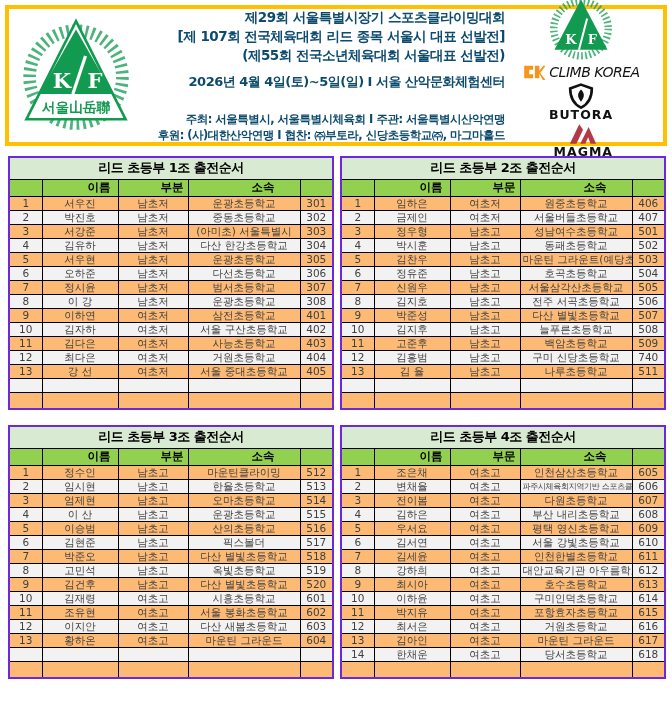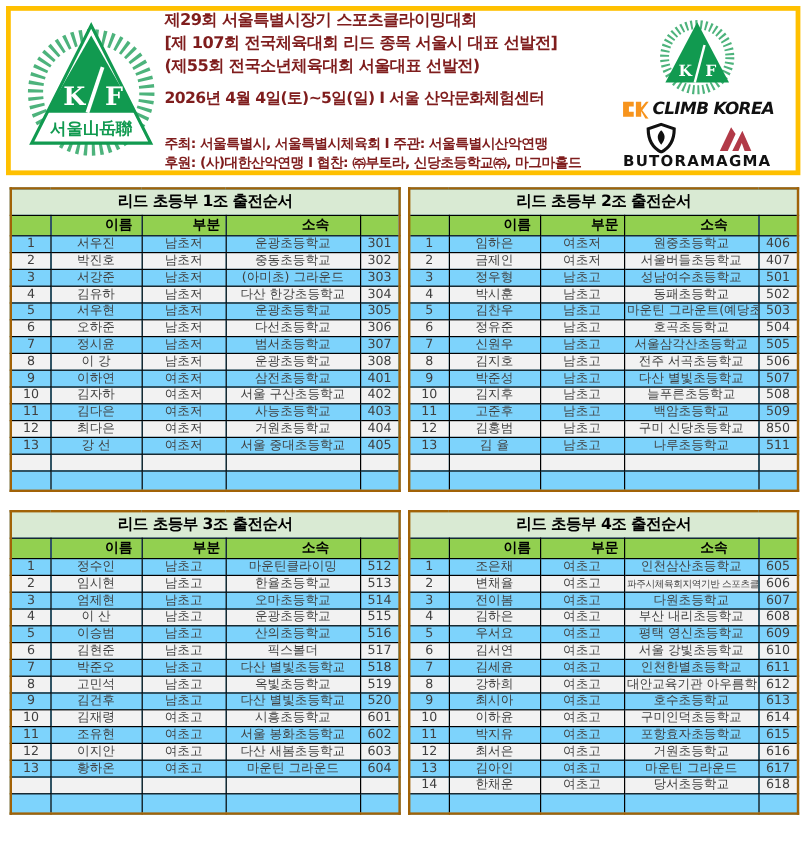--- a/index.html
+++ b/index.html
@@ -9,37 +9,37 @@
     font-family:"DejaVu Sans","Liberation Sans",sans-serif;
     position:relative; overflow:hidden;
   }
   
   .header-box {
     position:absolute; left:5px; top:5px; width:662px; height:141px;
     border:4px solid #FFC000; background:#fff;
     display:flex; align-items:center; padding:2px 6px;
   }
   .logo-left { width:122px; flex:0 0 122px; display:flex; justify-content:center; }
-  .center-text { flex:1 1 auto; text-align:left; color:#7f1d1d; }
+  .center-text { flex:1 1 auto; text-align:right; color:#0c4a6e; }
   .title-line { font-weight:bold; font-size:13.5px; line-height:19px; letter-spacing:-0.5px; }
   .date-line  { font-weight:bold; font-size:13px; margin-top:8px; letter-spacing:-0.5px; }
   .org-line   { font-weight:bold; font-size:11.5px; line-height:16px; letter-spacing:-0.5px; }
   .org-block  { margin-top:20px; }
   .logo-right { width:152px; flex:0 0 152px; display:flex; flex-direction:column; align-items:center; }
   .ck-row { display:flex; align-items:center; gap:3px; margin-top:1px; }
-  .ck-text { font-weight:bold; font-style:italic; font-size:14px; color:#111; letter-spacing:-0.5px; }
-  .brand-row { display:flex; align-items:flex-end; gap:0; margin-top:3px; }
+  .ck-text { font-weight:normal; font-style:italic; font-size:14px; color:#111; letter-spacing:-0.5px; }
+  .brand-row { display:flex; align-items:flex-end; gap:0; margin-top:3px;flex-direction:column; }
   .brand { display:flex; flex-direction:column; align-items:center; }
   .brand-name { font-weight:bold; font-size:12.5px; color:#111; letter-spacing:1px; line-height:12px; }
   
   .tables-grid {
     position:absolute; left:8px; top:156px;
     display:grid; grid-template-columns:324px 324px; column-gap:8px; row-gap:15px;
   }
-  table.roster { width:324px; border-collapse:collapse; border:2px solid #a16207; table-layout:fixed; background:#7dd3fc; }
+  table.roster { width:324px; border-collapse:collapse; border:2px solid #6d28d9; table-layout:fixed; background:#fdba74; }
   table.roster th, table.roster td { border:1px solid #000; text-align:center; padding:0 2px; overflow:hidden; white-space:nowrap; }
   .t-title { background:#D9EAD3; height:22px; font-size:13px; font-weight:bold; color:#000; letter-spacing:-0.5px; }
   tr.cols th { background:#92D050; height:17px; font-size:11.5px; font-weight:bold; color:#000;padding-left:40px; }
   table.roster td { height:13px; font-size:10.5px; color:#3F3F3F; line-height:13px; }
   table.roster tbody tr:nth-child(even) td { background:#F2F2F2; }
   table.roster td.tiny { font-size:8px; letter-spacing:-0.3px; }
   table.roster tr.tall td { height:17px; }
   .c-no  { width:33px; }
   .c-name{ width:76px; }
   .c-div { width:70px; }
@@ -142,21 +142,21 @@
           <td>2</td>
           <td>박진호</td>
           <td>남초저</td>
           <td>중동초등학교</td>
           <td>302</td>
         </tr>
         <tr>
           <td>3</td>
           <td>서강준</td>
           <td>남초저</td>
-          <td>(아미초) 그라운드</td>
+          <td>(아미초) 서울특별시</td>
           <td>303</td>
         </tr>
         <tr>
           <td>4</td>
           <td>김유하</td>
           <td>남초저</td>
           <td>다산 한강초등학교</td>
           <td>304</td>
         </tr>
         <tr>
@@ -335,21 +335,21 @@
           <td>고준후</td>
           <td>남초고</td>
           <td>백암초등학교</td>
           <td>509</td>
         </tr>
         <tr>
           <td>12</td>
           <td>김홍범</td>
           <td>남초고</td>
           <td>구미 신당초등학교</td>
-          <td>850</td>
+          <td>740</td>
         </tr>
         <tr>
           <td>13</td>
           <td>김 율</td>
           <td>남초고</td>
           <td>나루초등학교</td>
           <td>511</td>
         </tr>
         <tr>
           <td>&nbsp;</td>

